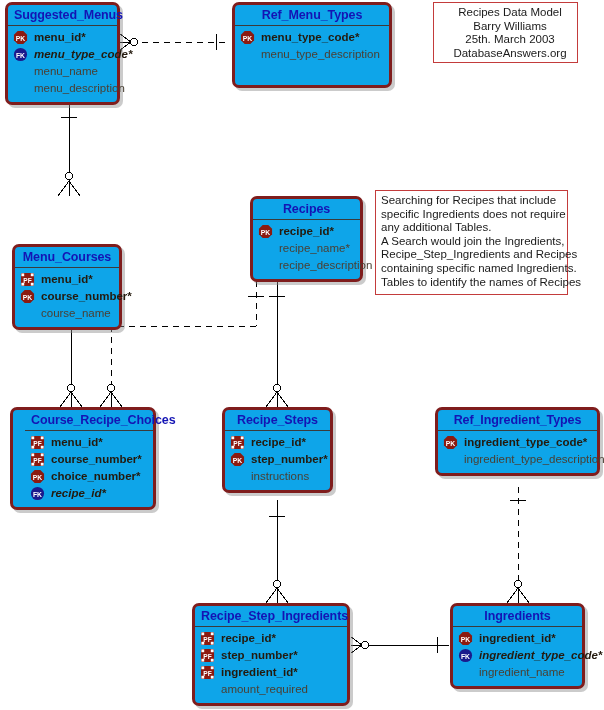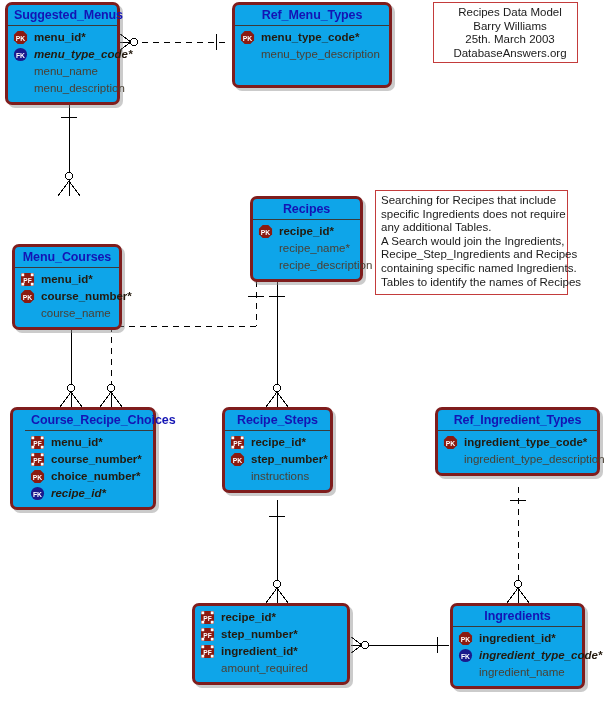--- a/index.html
+++ b/index.html
@@ -386,20 +386,21 @@
         <span class="label">ingredient_type_code*</span>
       </div>
       <div class="attr plain">
         <span class="keybox"></span>
         <span class="label">ingredient_type_description</span>
       </div>
     </div>
   </div>
 
   <div class="entity" style="left:192px; top:603px; width:158px;">
+    <div class="entity-title">Recipe_Step_Ingredients</div>
     <div class="attr-list">
       <div class="attr bold">
         <span class="keybox">
             <svg class="badge" viewBox="0 0 16 16">
               <rect x="1" y="1" width="14" height="14" rx="1.5" fill="#8c1a10"></rect>
               <rect x="1.5" y="1.5" width="3" height="3" fill="#ffffff"></rect>
               <rect x="11.5" y="1.5" width="3" height="3" fill="#ffffff"></rect>
               <rect x="1.5" y="11.5" width="3" height="3" fill="#ffffff"></rect>
               <rect x="11.5" y="11.5" width="3" height="3" fill="#ffffff"></rect>
               <text x="8" y="11.3" font-family="Liberation Sans,sans-serif" font-size="7" font-weight="bold" fill="#ffffff" text-anchor="middle">PF</text>

